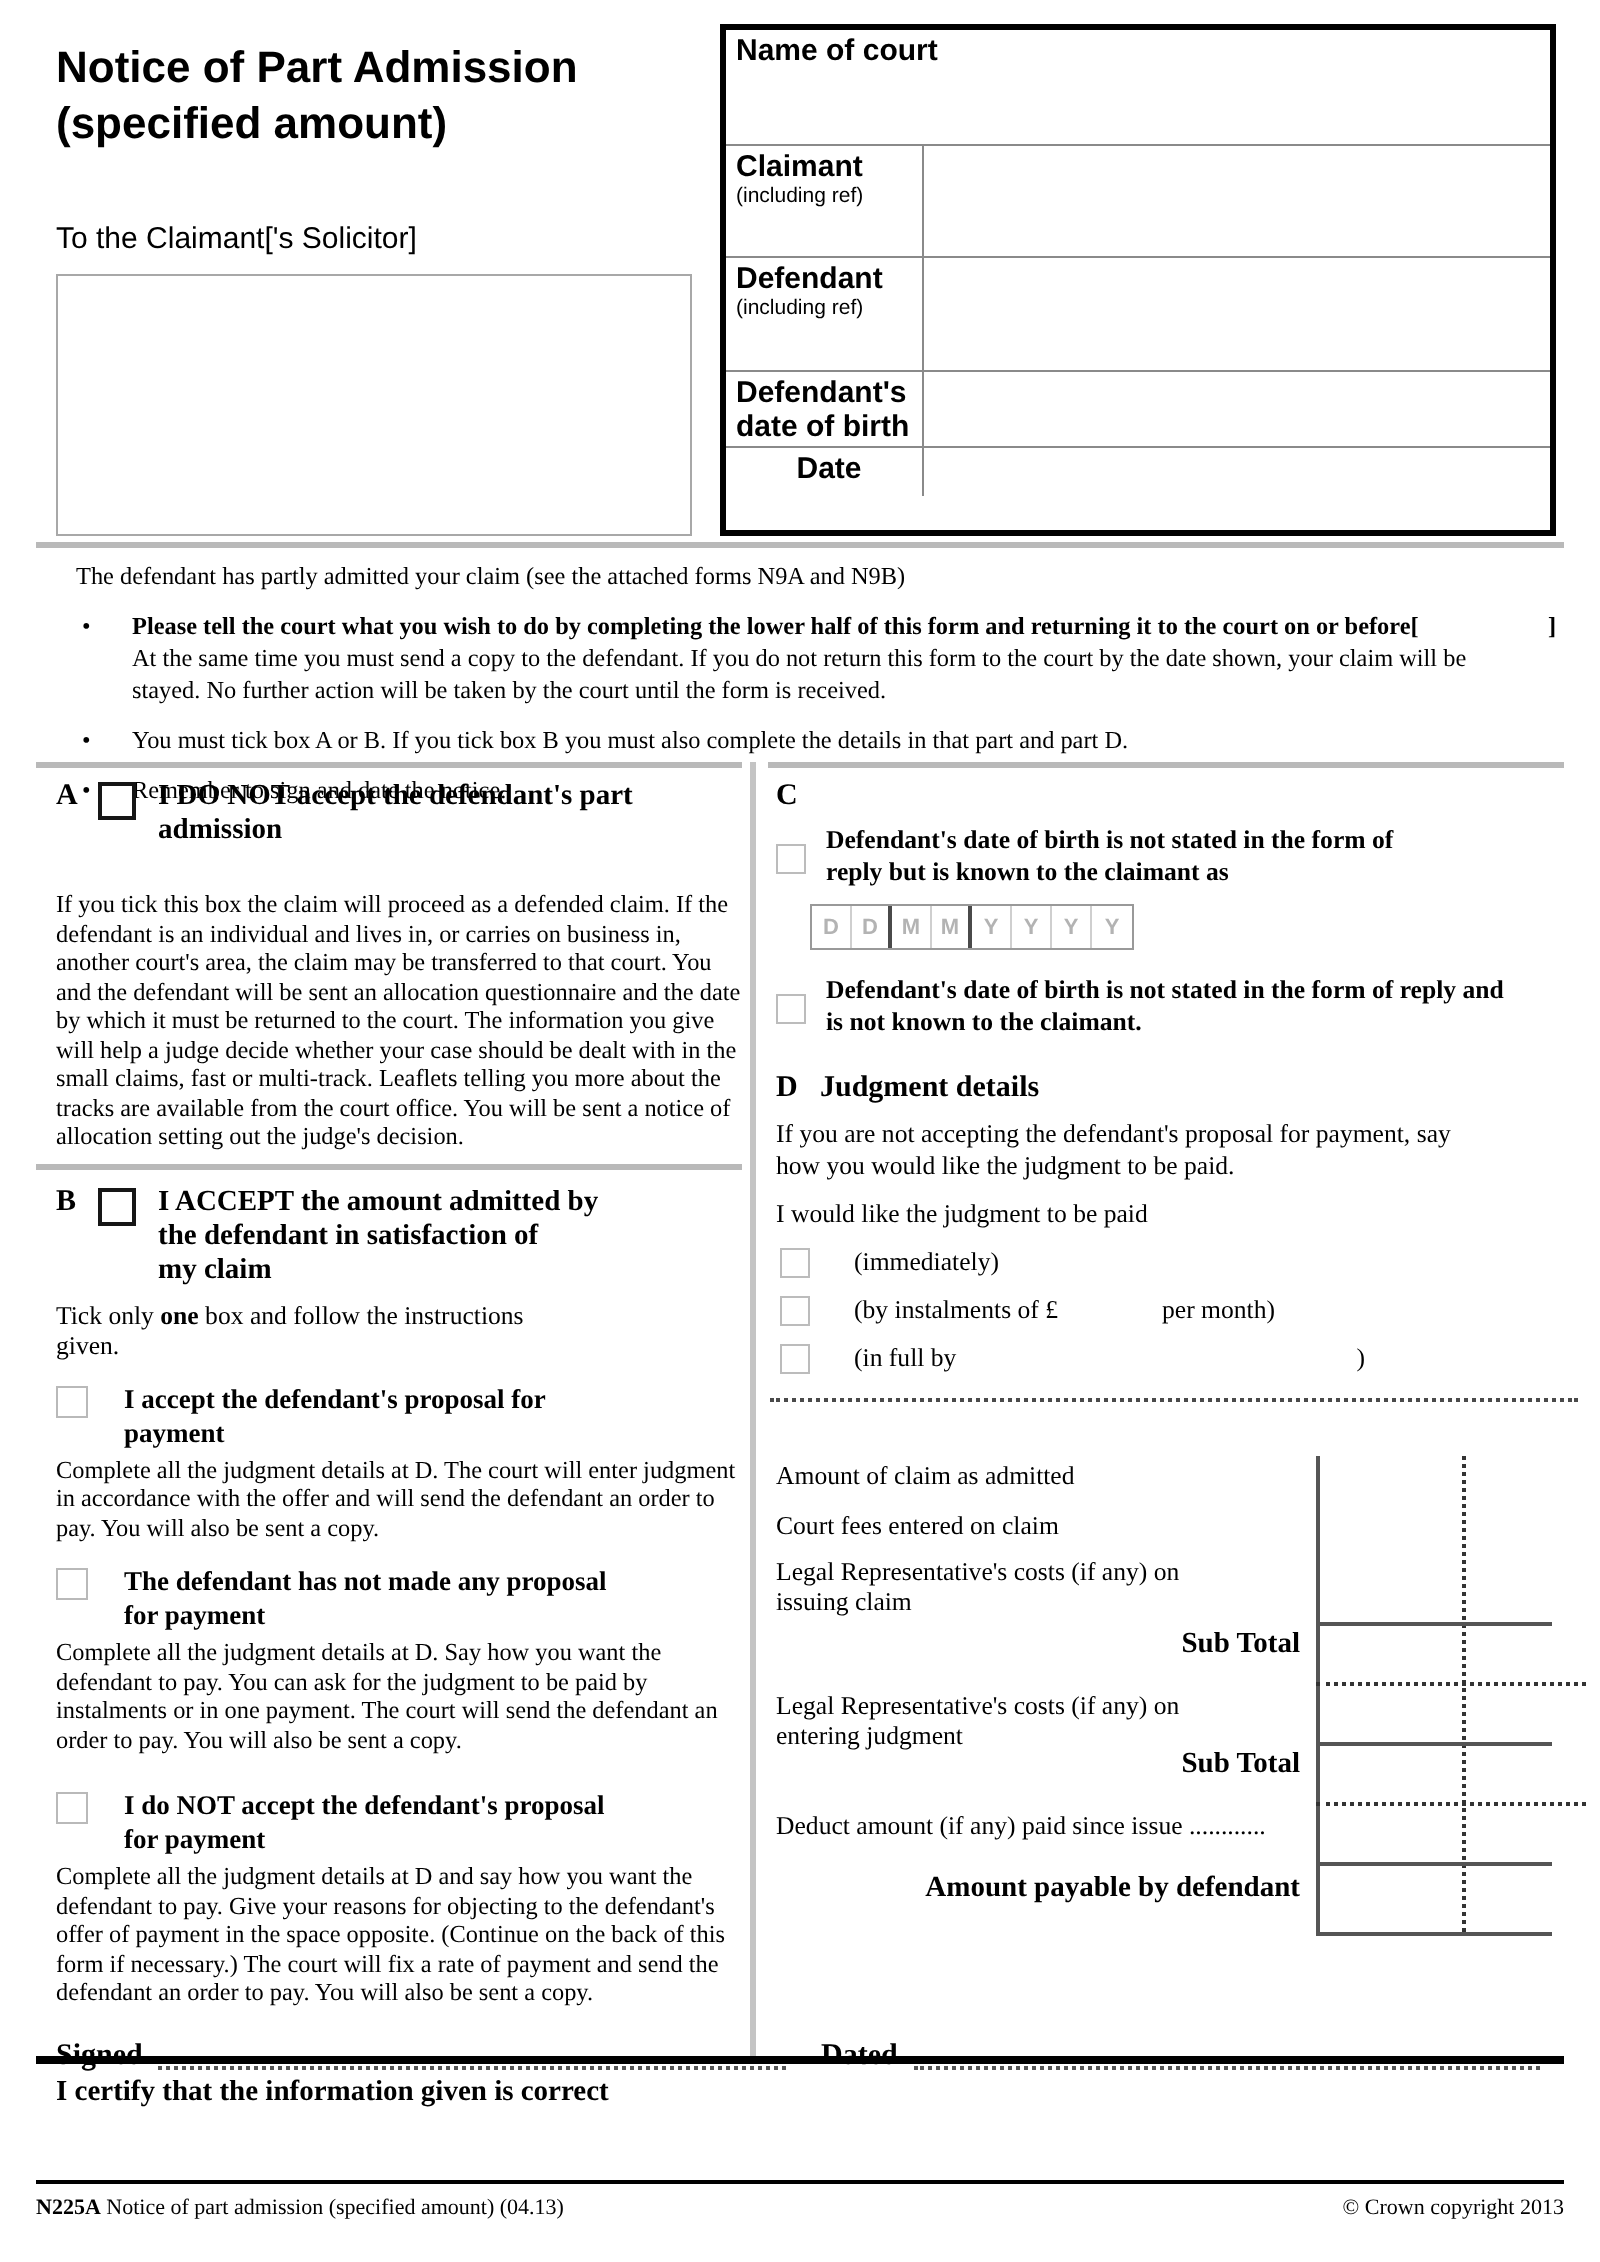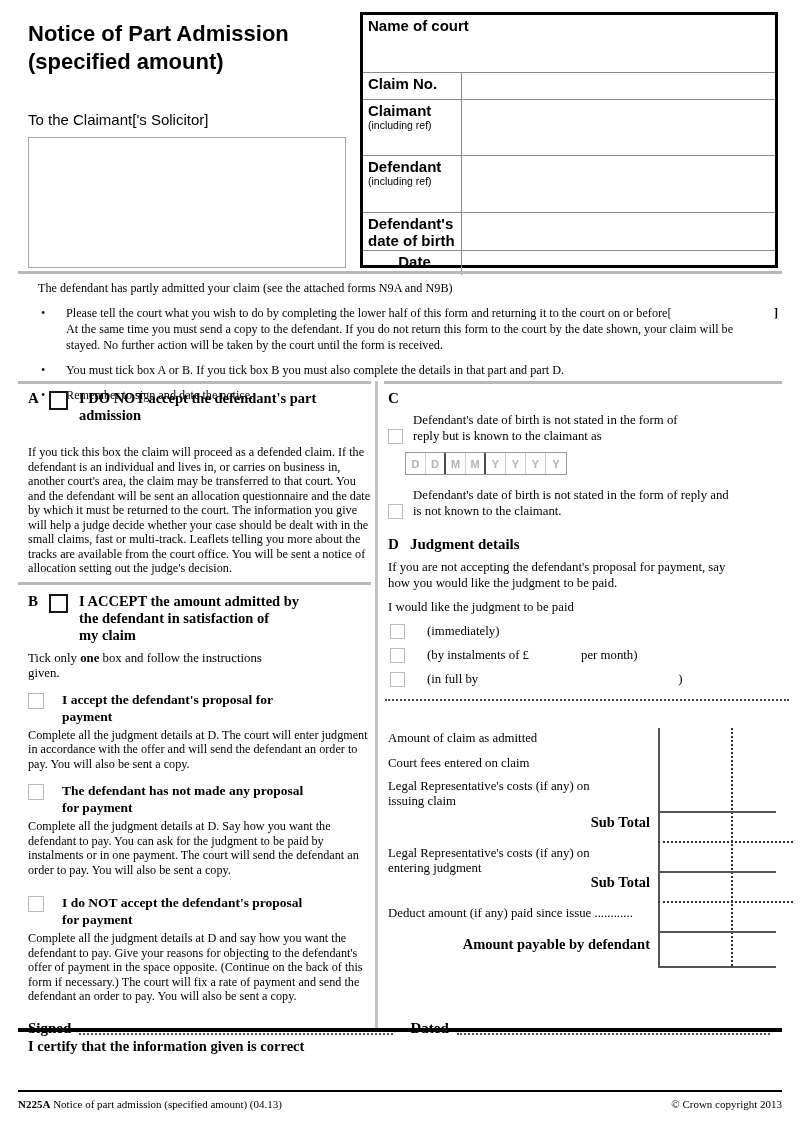--- a/index.html
+++ b/index.html
@@ -31,21 +31,21 @@
   .hr-top { left:18px; top:271px; width:764px; }
   .hr-a { left:18px; top:381px; width:353px; }
   .hr-c { left:384px; top:381px; width:398px; }
   .vdiv { position:absolute; left:375px; top:381px; width:3px; height:650px; background:#c4c4c4; }
 
   
   .notice { position:absolute; left:38px; top:280px; width:752px; font-size:12.2px; line-height:1.32; }
   .bullet { display:flex; margin-top:9px; }
   .b-mark { width:28px; padding-left:3px; }
   .b-body { flex:1; position:relative; }
-  .b1-bold { font-weight:normal; }
+  .b1-bold { font-weight:bold; }
   .bracket { position:absolute; right:12px; top:0; font-weight:bold; }
 
   
   .left-col  { position:absolute; left:18px;  top:388px; width:353px; height:644px; padding:2px 0 0 10px; }
   .right-col { position:absolute; left:385px; top:388px; width:407px; height:644px; padding:2px 0 0 3px; }
 
   .sec-head { display:flex; align-items:flex-start; }
   .letter { font:bold 15px "Liberation Serif",serif; width:21px; }
   .cb-main { width:19px; height:19px; border:2.5px solid #161616; margin:1px 11px 0 0; flex:0 0 auto; }
   .head-txt { font:bold 14.5px/1.18 "Liberation Serif",serif; white-space:pre-line; }
@@ -54,21 +54,21 @@
   .b-head { margin-top:8px; }
   .tick-line { margin-top:7px; font-size:12.8px; line-height:15px; white-space:pre-line; }
   .opt { margin-top:11px; }
   .opt2m { margin-top:12px; } .opt3m { margin-top:18px; }
   .opt-head { display:flex; align-items:flex-start; }
   .cb-sub { width:16px; height:16px; border:1px solid #b9b9b9; margin:1px 18px 0 0; flex:0 0 auto; }
   .opt-head-txt { font:bold 13.5px/1.22 "Liberation Serif",serif; white-space:pre-line; }
   .opt-body { margin-top:3px; font-size:12.2px; line-height:14.5px; width:344px; }
 
   
-  .c-item { display:flex; align-items:flex-end; margin-top:6px; }
+  .c-item { display:flex; align-items:center; margin-top:6px;font-weight:bold; }
   .c-item2 { margin-top:13px; }
   .cb-sm { width:15px; height:15px; border:1px solid #bcbcbc; margin:2px 10px 0 0; flex:0 0 auto; }
   .c-txt { font-size:12.8px; line-height:15.5px; white-space:pre-line; }
   .dob-row { margin:8px 0 0 17px; display:inline-flex; border:1px solid #999; }
   .dob-cell { width:20px; height:21px; display:flex; align-items:center; justify-content:center;
               font:bold 11px "Liberation Sans",sans-serif; color:#b3b3b3; border-right:1px solid #cfcfcf; }
   .dob-cell.dark { border-right:2px solid #4a4a4a; }
   .dob-cell.end { border-right:none; }
   .d-head { margin-top:17px; display:flex; }
   .d-head .letter { width:22px; }
@@ -112,24 +112,20 @@
     <div>Notice of Part Admission</div>
     <div>(specified amount)</div>
   </div>
   <div class="to-label">To the Claimant['s Solicitor]</div>
   <div class="address-box"></div>
 
   <div class="court-table">
     <div class="ct-name">
       <span class="ct-lab-txt">Name of court</span>
     </div>
-    <div class="ct-row h-claim">
-      <div class="ct-label">Claim No.</div>
-      <div class="ct-value"></div>
-    </div>
     <div class="ct-row h-claimant">
       <div class="ct-label">
         <div>Claimant</div>
         <div class="ct-sub">(including ref)</div>
       </div>
       <div class="ct-value"></div>
     </div>
     <div class="ct-row h-def">
       <div class="ct-label">
         <div>Defendant</div>

